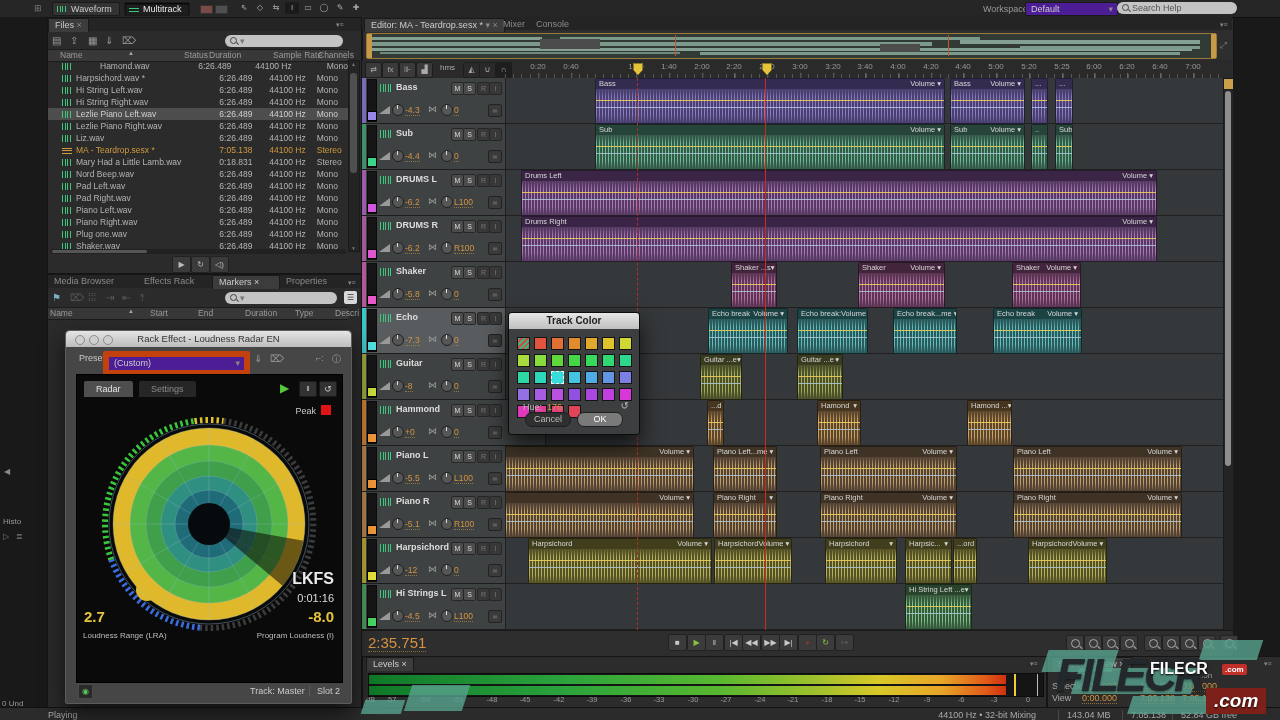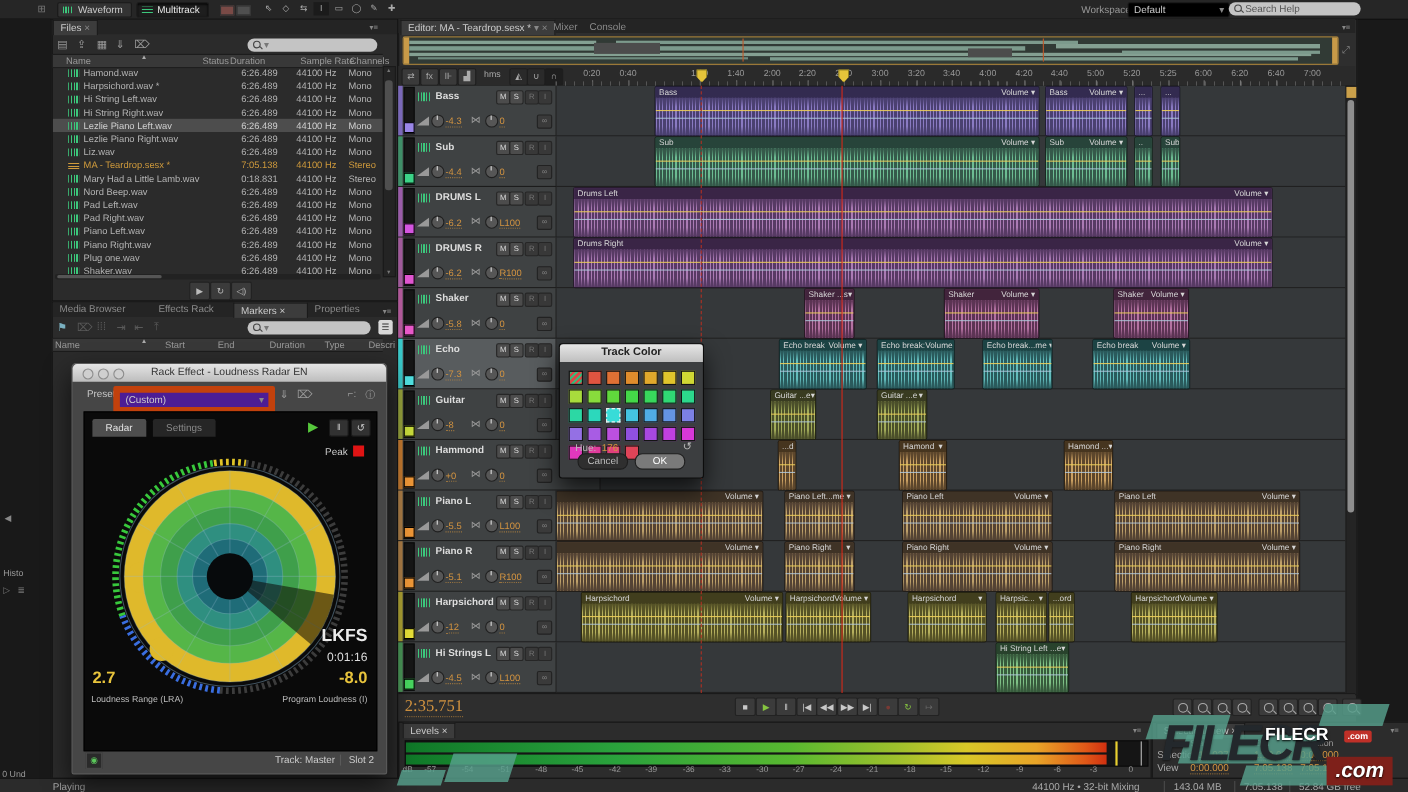--- a/index.html
+++ b/index.html
@@ -6,21 +6,21 @@
   .stage{position:relative;width:1280px;height:720px;background:#191919;overflow:hidden;
          font-family:"Liberation Sans",sans-serif;color:#bbb;font-size:9px;-webkit-font-smoothing:antialiased}
   .abs{position:absolute}
   
   .topbar{position:absolute;left:0;top:0;width:1280px;height:17px;background:#262626;border-bottom:1px solid #0e0e0e}
   .modebtn{position:absolute;top:2px;height:12px;line-height:12px;padding:0 7px 0 18px;background:#333;border:1px solid #1a1a1a;border-radius:2px;color:#ccc;font-size:9px}
   .modebtn .mico{position:absolute;left:4px;top:3px;width:10px;height:6px;background:repeating-linear-gradient(90deg,#3cc87c 0 1px,transparent 1px 2.5px)}
   .modebtn.pressed{background:#1e1e1e;box-shadow:inset 0 1px 2px #000;color:#e8e8e8}
   .toolbox{position:absolute;top:2px;width:14px;height:12px;text-align:center;line-height:12px;font-size:8px;color:#aaa}
   .wslabel{color:#999;font-size:9px}
-  .wsdrop{position:absolute;left:1025px;top:2px;width:86px;height:12px;background:#000000;border:1px solid #1a1a1a;border-radius:2px;color:#ccc;line-height:12px;padding-left:5px}
+  .wsdrop{position:absolute;left:1025px;top:2px;width:86px;height:12px;background:#4c1d95;border:1px solid #1a1a1a;border-radius:2px;color:#ccc;line-height:12px;padding-left:5px}
   .wsdrop i{position:absolute;right:4px;top:0;font-style:normal;color:#888}
   .searchbox{position:absolute;background:#c4c4c4;border-radius:7px;height:12px;line-height:12px;color:#555}
   .smag{display:inline-block;width:5px;height:5px;border:1px solid #444;border-radius:50%;position:relative;margin:0 3px 0 5px}
   .smag::after{content:'';position:absolute;width:3px;height:1px;background:#444;transform:rotate(45deg);right:-3px;bottom:-1px}
   
   .panel{position:absolute;background:#2b2b2b;border:1px solid #151515}
   .tab{position:absolute;top:0;height:13px;line-height:13px;padding:0 6px;color:#8a8a8a;font-size:9px;white-space:nowrap}
   .tab.active{background:#3c3c3c;color:#ccc;border:1px solid #1a1a1a;border-bottom:none}
   .pmenu{position:absolute;color:#888;font-size:7px;letter-spacing:0}
   .colhdr{position:absolute;color:#9a9a9a;font-size:8.5px}
@@ -171,21 +171,21 @@
 
   <span class="colhdr" style="top: 50px; left: 60px;">Name</span>
       <span class="colhdr" style="top: 50px; left: 184px;">Status</span>
       <span class="colhdr" style="top: 50px; left: 209px;">Duration</span>
       <span class="colhdr" style="top: 50px; left: 273px;">Sample Rate</span>
       <span class="colhdr" style="top: 50px; left: 318px;">Channels</span>
     </div>
   <span class="abs" style="left:128px;top:50px;color:#aaa;font-size:6px">▲</span>
   <div class="filerows">
 
-  <div class="frow" style="background: transparent; color: rgb(180, 180, 180);">
+  <div class="frow" style="background: transparent; color: rgb(180, 180, 180); gap: 24px;">
         <span class="fic" style="background: repeating-linear-gradient(90deg, rgb(60, 200, 124) 0px, rgb(60, 200, 124) 1px, transparent 1px, transparent 2.5px);"></span>
         <span class="fname">Hamond.wav</span>
         <span class="fdur">6:26.489</span>
         <span class="frate">44100 Hz</span>
         <span class="fch">Mono</span>
       </div>
       <div class="frow" style="background: transparent; color: rgb(180, 180, 180);">
         <span class="fic" style="background: repeating-linear-gradient(90deg, rgb(60, 200, 124) 0px, rgb(60, 200, 124) 1px, transparent 1px, transparent 2.5px);"></span>
         <span class="fname">Harpsichord.wav *</span>
         <span class="fdur">6:26.489</span>
@@ -1211,21 +1211,21 @@
         <div class="sw" style="background: rgb(224, 68, 88); border: 1px solid rgb(20, 20, 20);"></div>
       </div>
     <span class="abs" style="left:14px;top:89px;color:#bbb">Hue:</span>
     <span class="abs hot" style="left:38px;top:89px">176</span>
     <span class="abs" style="right:10px;top:87px;color:#bbb;font-size:10px">↺</span>
     <div class="dlg-btn" style="left:16px;top:99px;width:44px;background:#2f2f2f;color:#bbb">Cancel</div>
     <div class="dlg-btn" style="left:68px;top:99px;width:44px;background:#7a7a7a;color:#fff">OK</div>
   </div>
 
   <div class="abs" style="left:362px;top:630px;width:870px;height:26px;background:#2e2e2e;border-top:1px solid #1a1a1a"></div>
-  <span class="abs hot" style="left:368px;top:634px;font-size:15px;font-family:Liberation Serif, serif">2:35.751</span>
+  <span class="abs hot" style="left:368px;top:634px;font-size:15px;font-family:Liberation Sans, sans-serif">2:35.751</span>
   <div>
 
   <div class="sqbtn" style="top: 634px; left: 668px; color: rgb(200, 200, 200);"><span>■</span></div>
       <div class="sqbtn" style="top: 634px; left: 687px; color: rgb(134, 196, 64);"><span>▶</span></div>
       <div class="sqbtn" style="top: 634px; left: 705px; color: rgb(200, 200, 200);"><span>‖</span></div>
       <div class="sqbtn" style="top: 634px; left: 724px; color: rgb(200, 200, 200);"><span>|◀</span></div>
       <div class="sqbtn" style="top: 634px; left: 742px; color: rgb(200, 200, 200);"><span>◀◀</span></div>
       <div class="sqbtn" style="top: 634px; left: 761px; color: rgb(200, 200, 200);"><span>▶▶</span></div>
       <div class="sqbtn" style="top: 634px; left: 779px; color: rgb(200, 200, 200);"><span>▶|</span></div>
       <div class="sqbtn" style="top: 634px; left: 798px; color: rgb(122, 58, 52);"><span>●</span></div>

